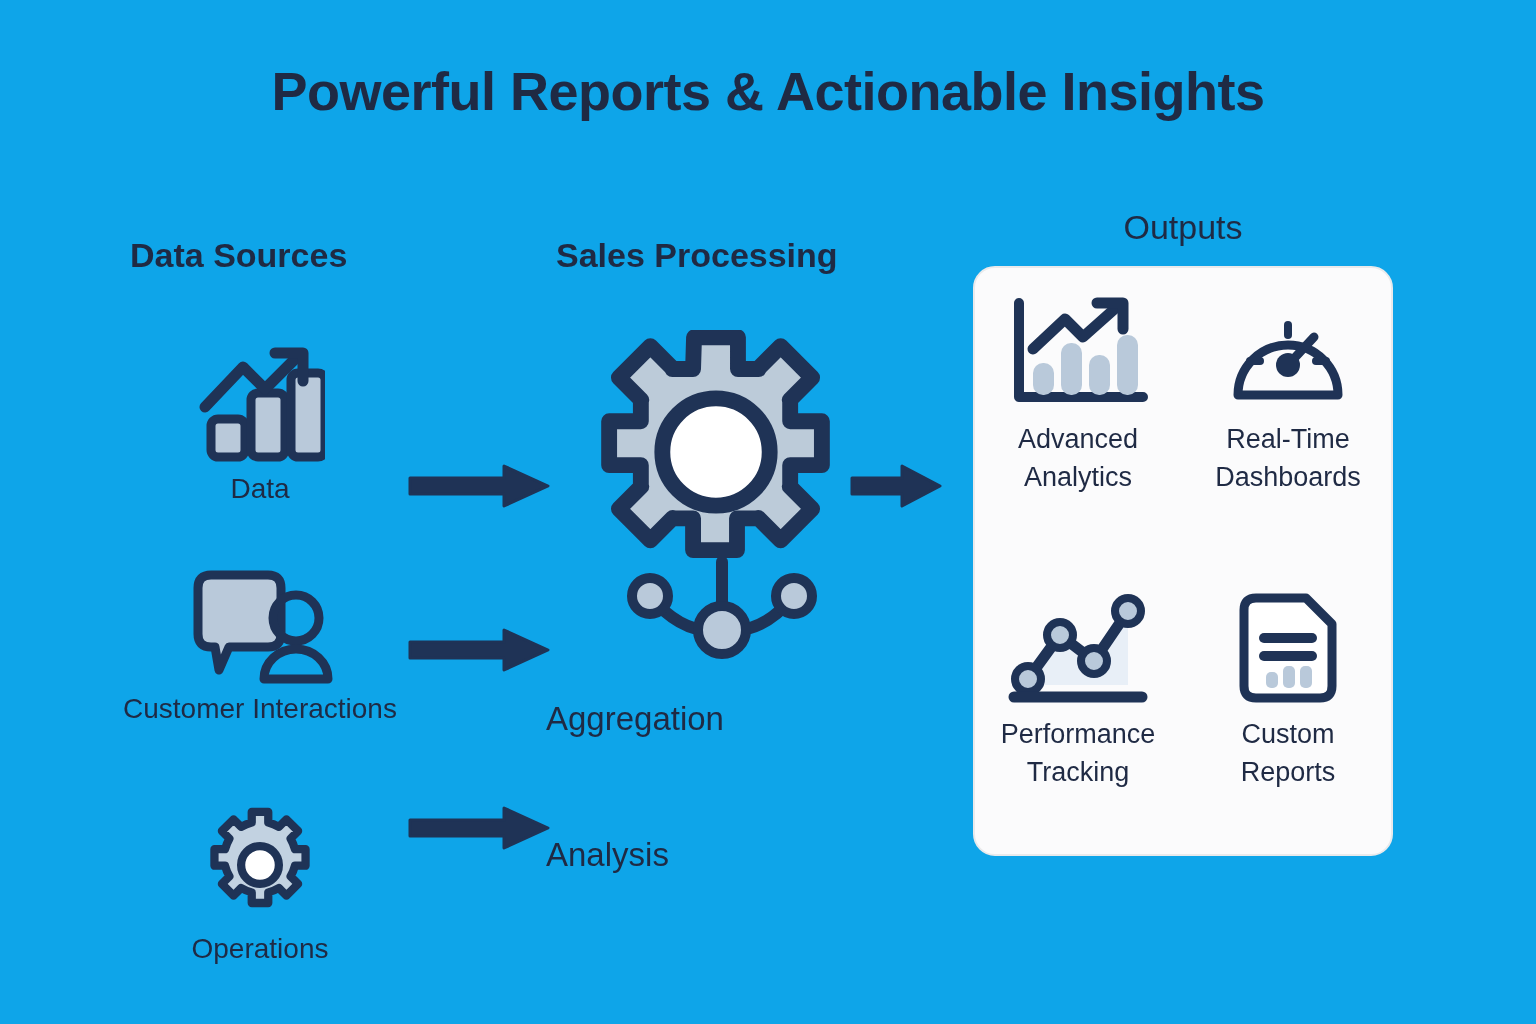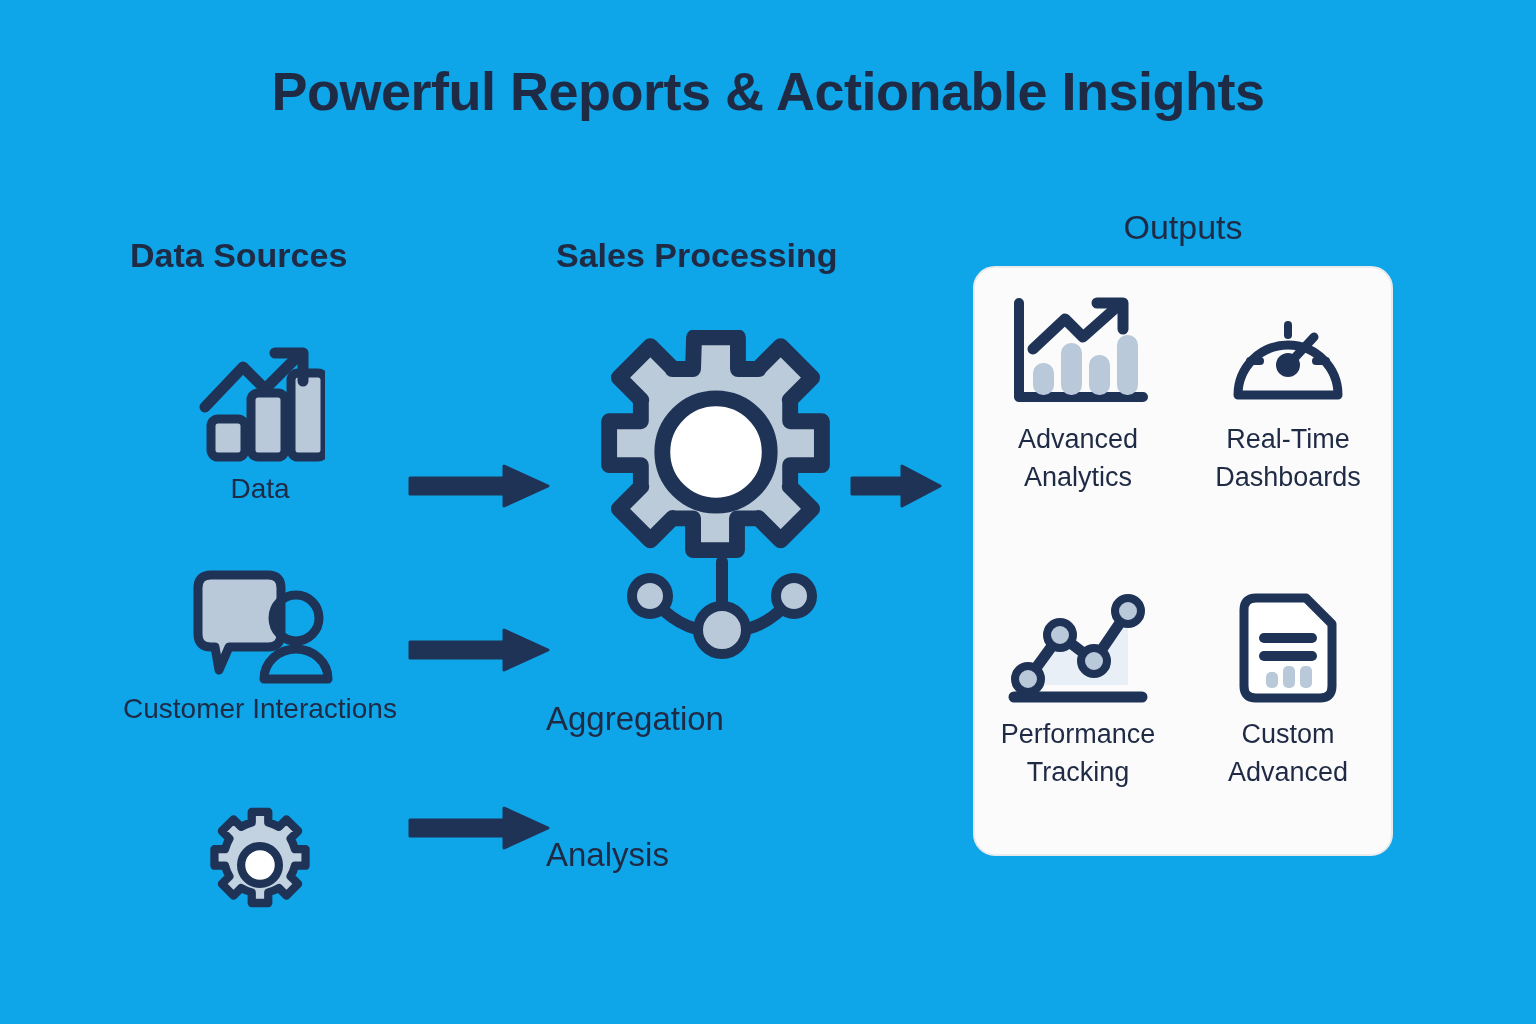--- a/index.html
+++ b/index.html
@@ -196,20 +196,21 @@
 Interactions</div>
   </div>
 
   <div class="source-item" id="src-operations">
     <div class="source-icon-wrap">
       <svg width="118" height="118" viewBox="0 0 100 100">
         <path d="M43,5 h14 v9 a36,36 0 0 1 9,3.7 l6.4,-6.4 l9.9,9.9 l-6.4,6.4 a36,36 0 0 1 3.7,9 h9 v14 h-9 a36,36 0 0 1 -3.7,9 l6.4,6.4 l-9.9,9.9 l-6.4,-6.4 a36,36 0 0 1 -9,3.7 v9 h-14 v-9 a36,36 0 0 1 -9,-3.7 l-6.4,6.4 l-9.9,-9.9 l6.4,-6.4 a36,36 0 0 1 -3.7,-9 h-9 v-14 h9 a36,36 0 0 1 3.7,-9 l-6.4,-6.4 l9.9,-9.9 l6.4,6.4 a36,36 0 0 1 9,-3.7 z" fill="#c2d2e1" stroke="#1f3356" stroke-width="7" stroke-linejoin="round"></path>
         <circle cx="50" cy="50" r="16" fill="#ffffff" stroke="#1f3356" stroke-width="7"></circle>
       </svg>
     </div>
+    <div class="source-label">Operations</div>
   </div>
 
   <svg class="arrow" id="arrow-1" viewBox="0 0 142 44">
     <path d="M2 14 H96 V2 L140 22 L96 42 V30 H2 Z" fill="#1f3356" stroke="#1f3356" stroke-width="3" stroke-linejoin="round"></path>
   </svg>
   <svg class="arrow" id="arrow-2" viewBox="0 0 142 44">
     <path d="M2 14 H96 V2 L140 22 L96 42 V30 H2 Z" fill="#1f3356" stroke="#1f3356" stroke-width="3" stroke-linejoin="round"></path>
   </svg>
   <svg class="arrow" id="arrow-3" viewBox="0 0 142 44">
     <path d="M2 14 H96 V2 L140 22 L96 42 V30 H2 Z" fill="#1f3356" stroke="#1f3356" stroke-width="3" stroke-linejoin="round"></path>
@@ -307,17 +308,17 @@
 
           <path d="M30 48 H78" stroke="#1f3356" stroke-width="10" stroke-linecap="round"></path>
           <path d="M30 66 H78" stroke="#1f3356" stroke-width="10" stroke-linecap="round"></path>
 
           <rect x="32" y="82" width="12" height="16" rx="5" fill="#b9c9da"></rect>
           <rect x="49" y="76" width="12" height="22" rx="5" fill="#b9c9da"></rect>
           <rect x="66" y="76" width="12" height="22" rx="5" fill="#b9c9da"></rect>
         </svg>
       </div>
       <div class="output-label">Custom
-Advanced</div>
+Reports</div>
     </div>
 
   </div>
 </div>
 
 </body></html>

